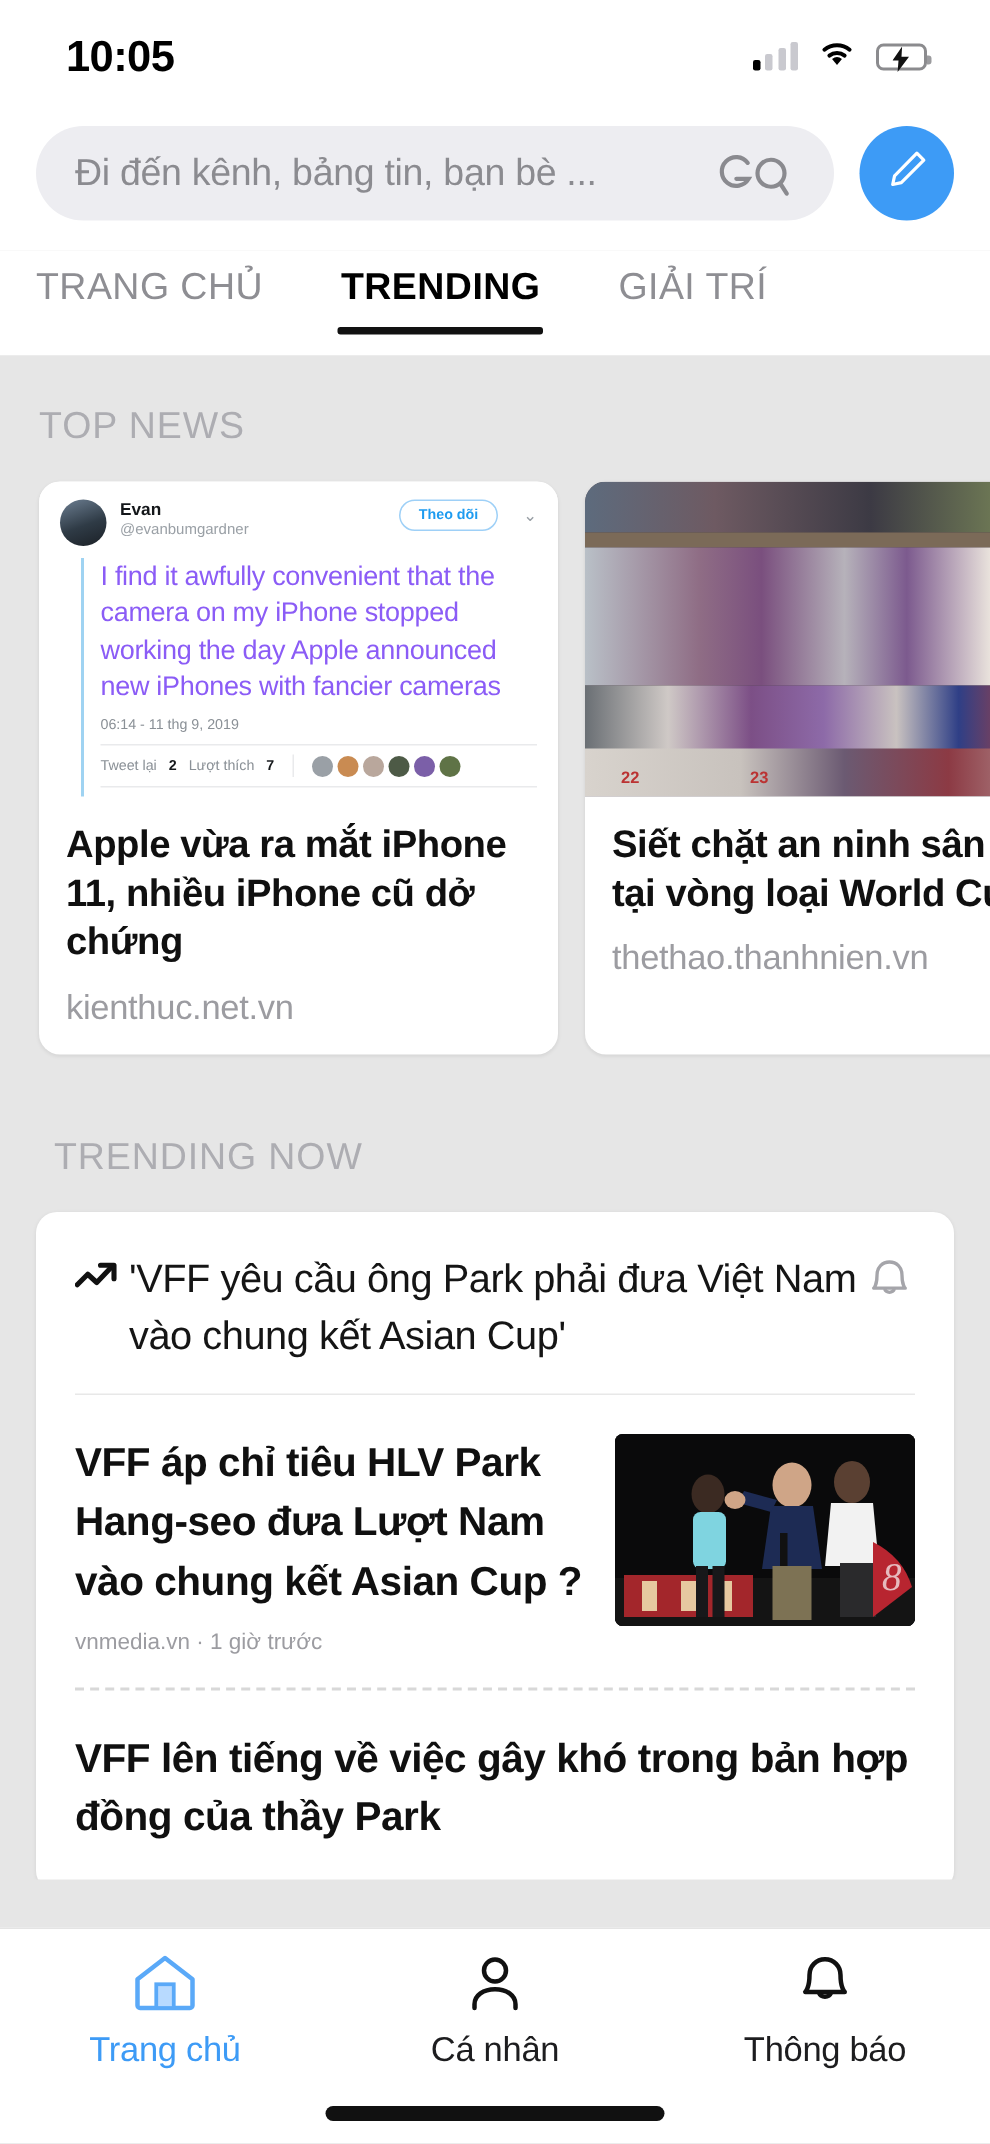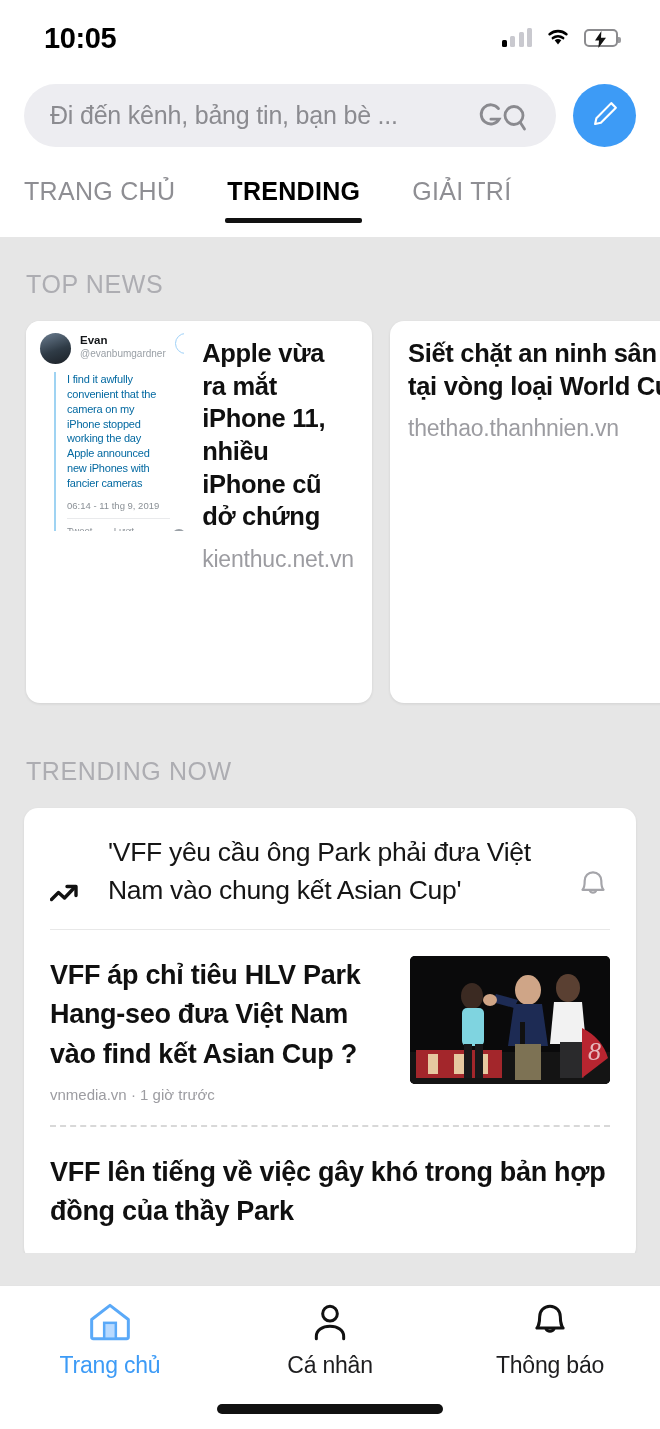--- a/index.html
+++ b/index.html
@@ -63,49 +63,49 @@
     height:5px; background:#111; border-radius:2px;
   }
 
   
   .content{ background:#e6e6e6; height:1016px; overflow:hidden; position:relative;}
 
   .sect-title{
     font-size:25px; color:#adadb2; letter-spacing:0.6px;
     padding:33px 0 22px 26px;
   }
-  .sect-title.second{ padding-top:54px;}
+  .sect-title.second{ padding-top:54px;margin-left:10px;}
 
   
   .carousel{ display:flex; gap:18px; padding-left:26px; }
   .news-card{
     flex:0 0 auto; width:346px; background:#fff; border-radius:14px;
     overflow:hidden; box-shadow:0 1px 3px rgba(0,0,0,.09);
-    height:382px; display:flex; flex-direction:row;
+    height:382px; display:flex; flex-direction:column;
   }
   .news-card .media{ height:210px; overflow:hidden; position:relative; background:#fff;}
   .news-card .txt{ padding:16px 18px 0 18px;}
   .news-headline{ font-size:25.5px; font-weight:700; line-height:1.28;
                   color:#101010; letter-spacing:-0.3px;}
   .news-src{ font-size:23px; color:#9c9ca1; margin-top:13px; letter-spacing:-0.2px;}
 
   
   .tweet{ padding:12px 14px 8px 14px; font-size:11px; color:#14171a;
           position:relative; height:100%;}
   .tw-head{ display:flex; align-items:flex-start; gap:9px;}
   .tw-av{ width:31px; height:31px; border-radius:50%; flex:0 0 auto;
           background:linear-gradient(160deg,#6d7f92 0%,#2f3b46 55%,#1b2026 100%);}
   .tw-names{ flex:1; line-height:1.15; padding-top:1px;}
   .tw-name{ font-size:11.5px; font-weight:700; color:#14171a;}
   .tw-handle{ font-size:10px; color:#9aa0a6; margin-top:1px;}
   .tw-follow{ border:1px solid #9ed0f7; color:#1d9bf0; font-size:9.5px;
               font-weight:700; border-radius:12px; padding:4px 12px; white-space:nowrap;}
   .tw-chev{ color:#9aa0a6; font-size:11px; margin-left:8px; padding-top:4px;}
   .tw-body{ border-left:2px solid #9fd3f2; margin:8px 0 0 14px; padding-left:11px;}
-  .tw-text{ font-size:11px; line-height:1.35; color:#0369a1; letter-spacing:-0.2px;}
+  .tw-text{ font-size:18px; line-height:1.35; color:#8b5cf6; letter-spacing:-0.2px;}
   .tw-time{ font-size:9.5px; color:#8a9096; margin-top:9px;}
   .tw-stats{ display:flex; align-items:center; gap:8px; font-size:9.5px;
              color:#8a9096; border-top:1px solid #e9eaec; border-bottom:1px solid #e9eaec;
              margin-top:7px; padding:6px 0;}
   .tw-stats b{ color:#14171a;}
   .tw-divider{ width:1px; height:15px; background:#e9eaec; margin:0 4px;}
   .tw-faces{ display:flex; gap:3px;}
   .tw-faces i{ width:14px; height:14px; border-radius:50%; display:block;}
   .tw-actions{ display:flex; gap:38px; font-size:9.5px; color:#8a9096;
                padding:8px 0 0 0; align-items:center;}
@@ -115,21 +115,21 @@
   .stadium{ width:100%; height:100%; position:relative;
             background:#4a3f46; overflow:hidden;}
   .st-band{ position:absolute; left:0; right:0;}
   .seat{ position:absolute; bottom:6px; font-size:11px; color:#b33; font-weight:700;}
 
   
   .trend-card{
     margin:0 24px; background:#fff; border-radius:14px;
     box-shadow:0 1px 3px rgba(0,0,0,.08); padding:0 26px; overflow:hidden;
   }
-  .tr-head{ display:flex; align-items:flex-end; gap:24px; padding:26px 0 20px 0;}
+  .tr-head{ display:flex; align-items:flex-start; gap:2px; padding:26px 0 20px 0;}
   .tr-arrow{ flex:0 0 auto; padding-top:6px;}
   .tr-title{ flex:1; font-size:26.5px; line-height:1.42; color:#151515;
              letter-spacing:-0.3px;}
   .tr-bell{ flex:0 0 auto; padding-top:4px;}
   .tr-rule{ height:1px; background:#e8e8e8;}
   .tr-article{ display:flex; gap:18px; padding:26px 0 22px 0; align-items:flex-start;}
   .tr-a-txt{ flex:1;}
   .tr-a-title{ font-size:27px; font-weight:700; line-height:1.45; color:#101010;
                letter-spacing:-0.3px;}
   .tr-a-meta{ font-size:15px; color:#9c9ca1; margin-top:12px;}
@@ -305,21 +305,21 @@
           <path d="M12 2.4c-3.5 0-6 2.7-6 6.1 0 5.1-1.6 6.5-1.6 6.5h15.2S18 13.6 18 8.5c0-3.4-2.5-6.1-6-6.1z" stroke="#a5a5aa" stroke-width="1.6" fill="none" stroke-linejoin="round"></path>
           <path d="M9.6 15.4a2.6 2.6 0 004.8 0" stroke="#a5a5aa" stroke-width="1.6" fill="none"></path>
         </svg>
       </span>
     </div>
 
     <div class="tr-rule"></div>
 
     <div class="tr-article">
       <div class="tr-a-txt">
-        <div class="tr-a-title">VFF áp chỉ tiêu HLV Park Hang-seo đưa Việt Nam vào find kết Asian Cup ?</div>
+        <div class="tr-a-title">VFF áp chỉ tiêu HLV Park Hang-seo đưa Lượt Nam vào chung kết Asian Cup ?</div>
         <div class="tr-a-meta">
           <span>vnmedia.vn</span>
           <span>·</span>
           <span>1 giờ trước</span>
         </div>
       </div>
       <div class="tr-thumb">
         <svg width="200" height="128" viewBox="0 0 200 128">
           <rect width="200" height="128" fill="#0a0a0b"></rect>
           <rect y="96" width="200" height="32" fill="#141414"></rect>

